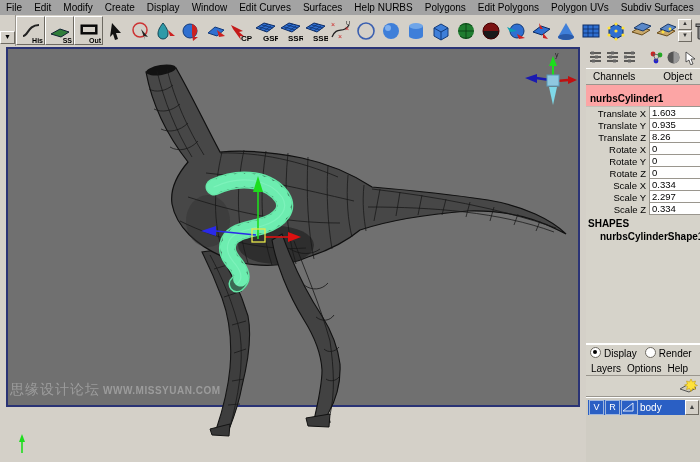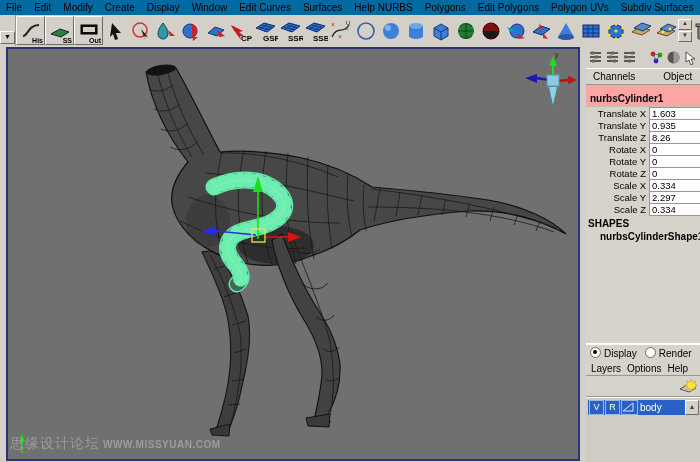--- a/index.html
+++ b/index.html
@@ -1,54 +1,54 @@
 <!DOCTYPE html>
 <html><head>
 <meta charset="utf-8">
 <style>
   html,body{margin:0;padding:0;}
   body{width:700px;height:462px;position:relative;overflow:hidden;
        font-family:"Liberation Sans","DejaVu Sans",sans-serif;
        background:#d4d0c8;font-size:11px;color:#000;}
   
-  #menubar{position:absolute;left:0;top:0;width:700px;height:15px;background:#0369a1;
+  #menubar{position:absolute;left:0;top:0;width:700px;height:15px;background:#a3a3a3;
            display:flex;align-items:center;gap:0;border-bottom:1px solid #c7c3bb;}
   .menu-item{padding:1px 6px;font-size:10px;white-space:nowrap;cursor:default;}
   
   #shelf{position:absolute;left:0;top:15px;width:700px;height:31px;background:#d4d0c8;
          display:flex;align-items:center;}
   #shelf-tab-col{width:15px;height:31px;border-right:1px solid #9a968e;display:flex;flex-direction:column;align-items:center;justify-content:flex-end;}
   .tiny-btn{width:13px;height:11px;background:#d4d0c8;border:1px solid;border-color:#fff #6e6a62 #6e6a62 #fff;
             font-size:7px;line-height:9px;text-align:center;margin-bottom:2px;}
   .shelf-btn{width:25px;height:27px;position:relative;display:flex;align-items:center;justify-content:center;flex:0 0 auto;}
   .shelf-btn.beveled{background:#d4d0c8;border:1px solid;border-color:#fff #6e6a62 #6e6a62 #fff;width:27px;}
   .shelf-lbl{position:absolute;bottom:0;right:1px;font-size:7px;font-weight:bold;line-height:7px;
              text-shadow:0 0 2px #d4d0c8;}
   #shelf-right{margin-left:auto;display:flex;align-items:center;gap:3px;padding-right:2px;}
   .spin-col{display:flex;flex-direction:column;gap:1px;}
   .spin-btn{width:12px;height:9px;background:#d4d0c8;border:1px solid;border-color:#fff #6e6a62 #6e6a62 #fff;
             font-size:6px;line-height:7px;text-align:center;color:#333;}
   
   #main{position:absolute;left:0;top:46px;width:700px;height:416px;background:#d4d0c8;}
-  #viewport{position:absolute;left:6px;top:1px;width:574px;height:414px;background:#707070;
+  #viewport{position:absolute;left:6px;top:1px;width:574px;height:360px;background:#707070;
             border:2px solid #2a3375;box-sizing:border-box;}
   #viewport svg{position:absolute;left:0;top:0;}
   #watermark{position:absolute;left:2px;bottom:6px;color:#9c9c9c;white-space:nowrap;}
   #watermark .cn{font-size:14px;letter-spacing:1px;}
   #watermark .url{font-size:10px;font-weight:bold;letter-spacing:.5px;}
   
   #rightpanel{position:absolute;left:586px;top:0px;width:114px;height:416px;background:#d6d3ca;}
   #rp-icons{height:20px;display:flex;align-items:center;gap:2px;padding:1px 2px;background:#d4d0c8;}
   .rp-ico{width:15px;height:15px;}
   #rp-ico-gap{flex:1;}
   #cb-menu{height:15px;display:flex;gap:20px;align-items:center;background:#d6d3ca;
            border-top:1px solid #fff;border-bottom:1px solid #9a968e;padding-left:3px;}
   #cb-menu span{font-size:10px;padding:0 4px;}
   #cb-object{font-size:10px;font-weight:bold;background:#fca5a5;padding:8px 0 2px 4px;border-bottom:1px solid #c4c0b8;}
-  .ch-row{display:flex;height:12px;align-items:center;}
+  .ch-row{display:flex;height:12px;align-items:flex-end;}
   .ch-label{width:60px;text-align:right;font-size:9.5px;padding-right:3px;}
   .ch-value{flex:1;background:#fff;border:1px solid #9a968e;border-right:none;height:11px;
             font-size:9.5px;padding-left:2px;line-height:11px;}
   #cb-shapes{font-size:10px;font-weight:bold;padding:3px 0 1px 2px;}
   #cb-shapename{font-size:10px;font-weight:bold;padding:1px 0 1px 14px;}
   
   #layerpanel{position:absolute;left:586px;top:297px;width:114px;height:165px;background:#d6d3ca;
               border-top:2px solid #fff;}
   #lp-modes{display:flex;gap:8px;align-items:center;height:16px;padding-left:4px;font-size:10px;}
   .radio{width:9px;height:9px;border-radius:50%;border:1px solid #6e6a62;background:#fff;display:inline-block;

